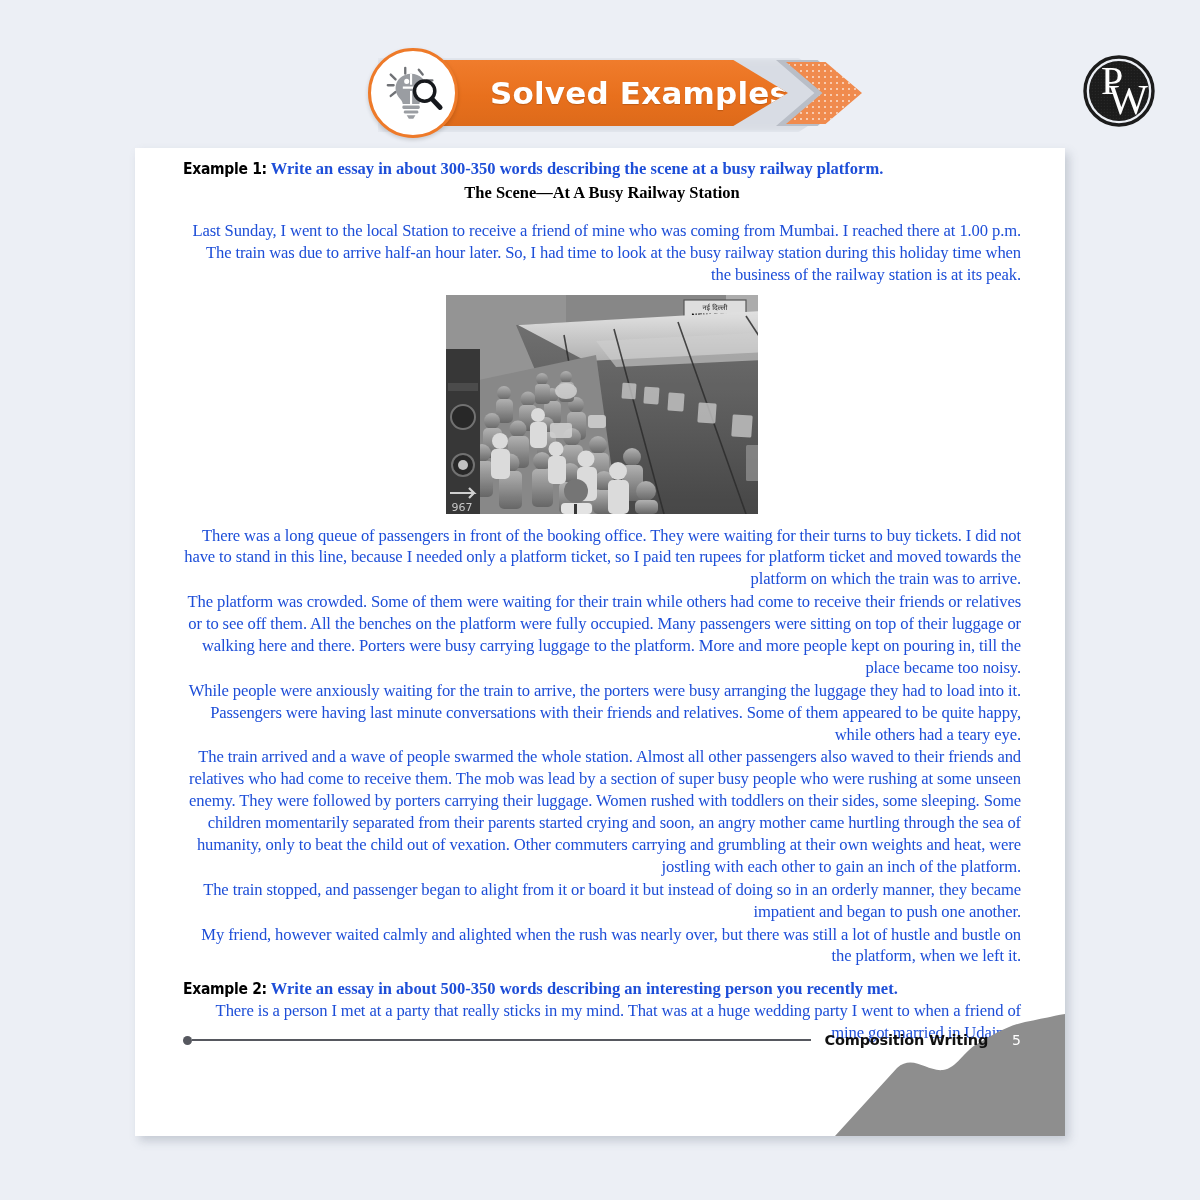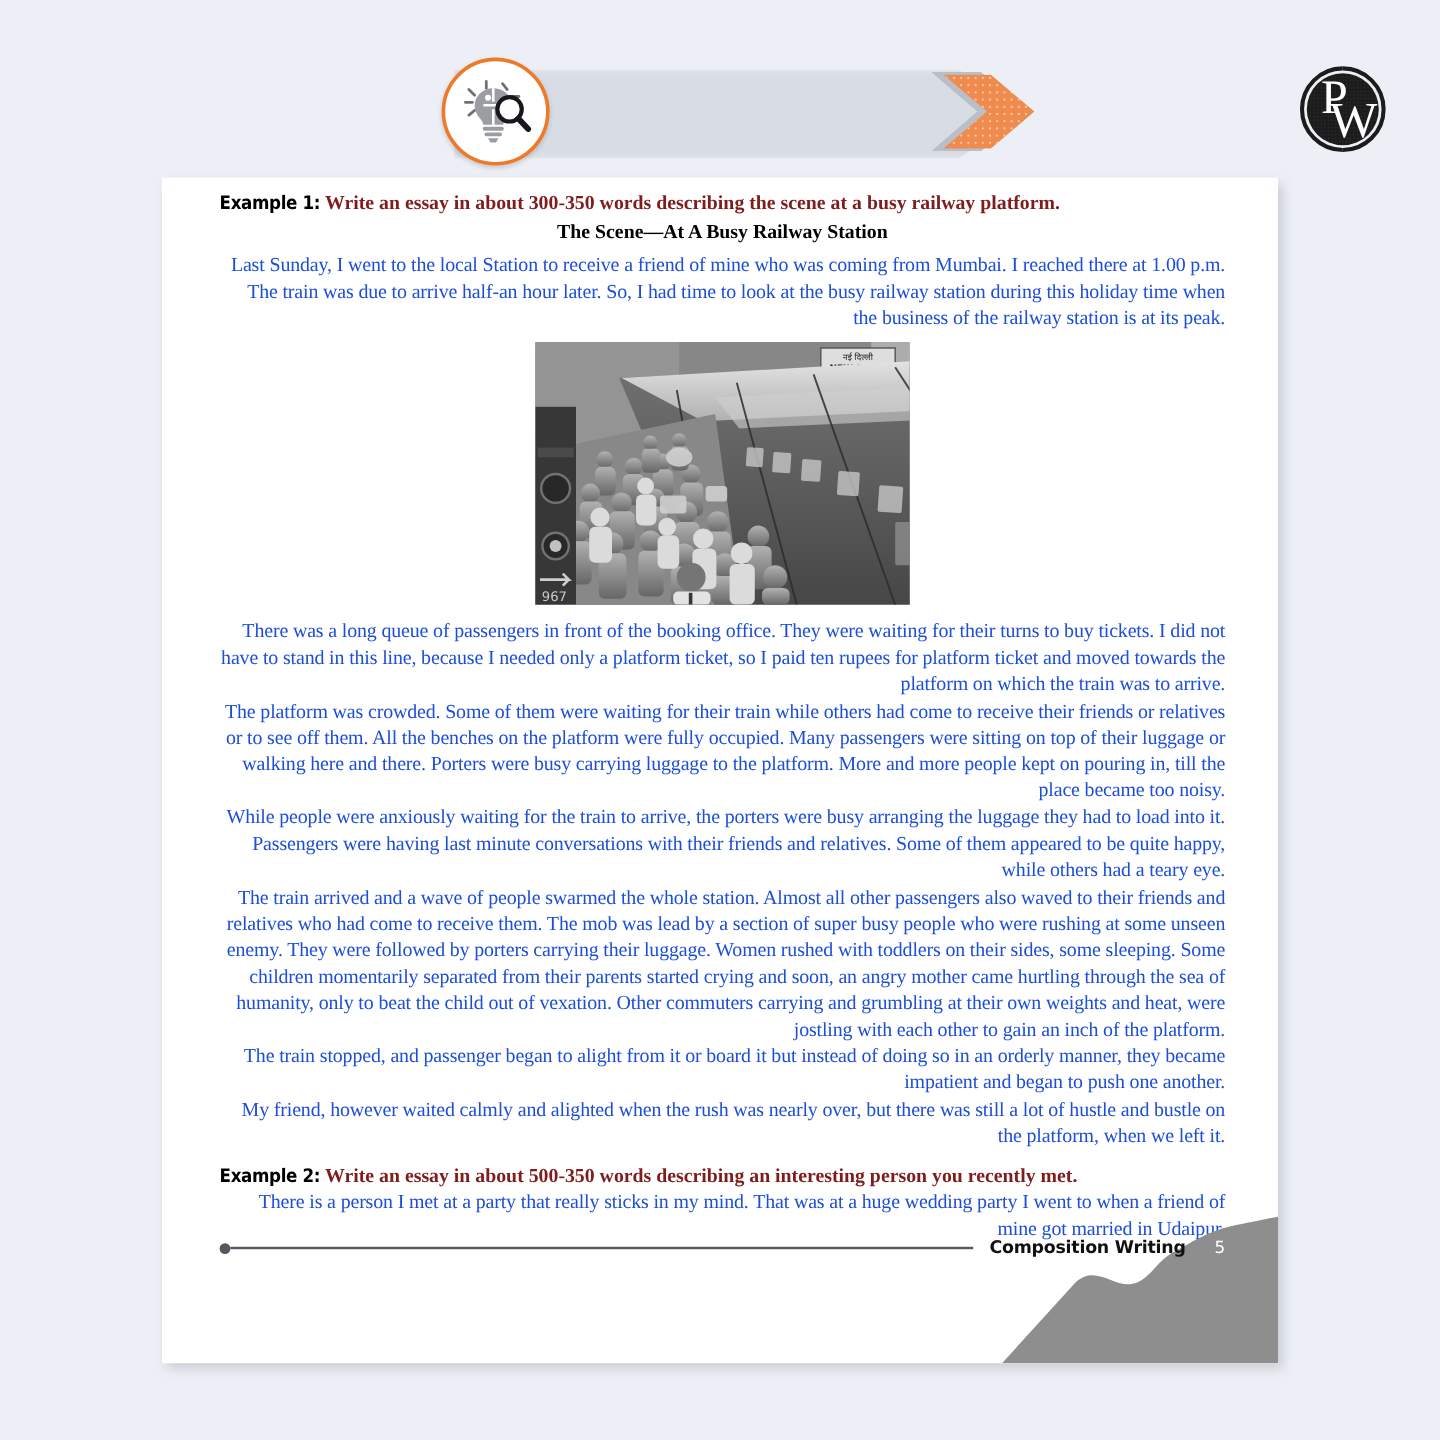--- a/index.html
+++ b/index.html
@@ -143,35 +143,35 @@
     font-weight: bold;
     font-size: 15.5px;
     color: #000;
     letter-spacing: -.3px;
   }
 
   .ex-prompt {
     font-family: "Liberation Serif", serif;
     font-weight: bold;
     font-size: 16.5px;
-    color: #7f1d1d;
+    color: #1d4ed8;
   }
 
   .ex-heading-row {
     margin-top: 2px;
     line-height: 1.28;
   }
 
   .sub-title {
     text-align: center;
     font-family: "Liberation Serif", serif;
     font-weight: bold;
     font-size: 16.5px;
     margin-top: 3px;
-    margin-bottom: 7px;
+    margin-bottom: 17px;
     color: #000;
   }
 
   p.body-text {
     font-family: "Liberation Serif", serif;
     font-size: 16.6px;
     line-height: 1.32;
     color: #1d4ed8;
     text-align: right;
     margin-bottom: 1px;
@@ -234,20 +234,23 @@
   }
 </style>
 </head>
 <body>
 
 <div id="header-banner">
   <div class="banner-shadow"></div>
   <div class="banner-chevron-back"></div>
   <div class="banner-chevron-front"></div>
 
+  <div class="banner-body">
+    <span class="banner-title">Solved Examples</span>
+  </div>
 
   <div class="banner-icon-circle">
     <svg width="62" height="62" viewBox="0 0 64 64" aria-hidden="true">
 
       <g stroke="#6f7175" stroke-width="2.4" stroke-linecap="round">
         <line x1="9" y1="13" x2="14" y2="18"></line>
         <line x1="6" y1="24" x2="12" y2="24"></line>
         <line x1="9" y1="35" x2="14" y2="31"></line>
         <line x1="24" y1="6" x2="24" y2="12"></line>
         <line x1="38" y1="8" x2="42" y2="13"></line>

